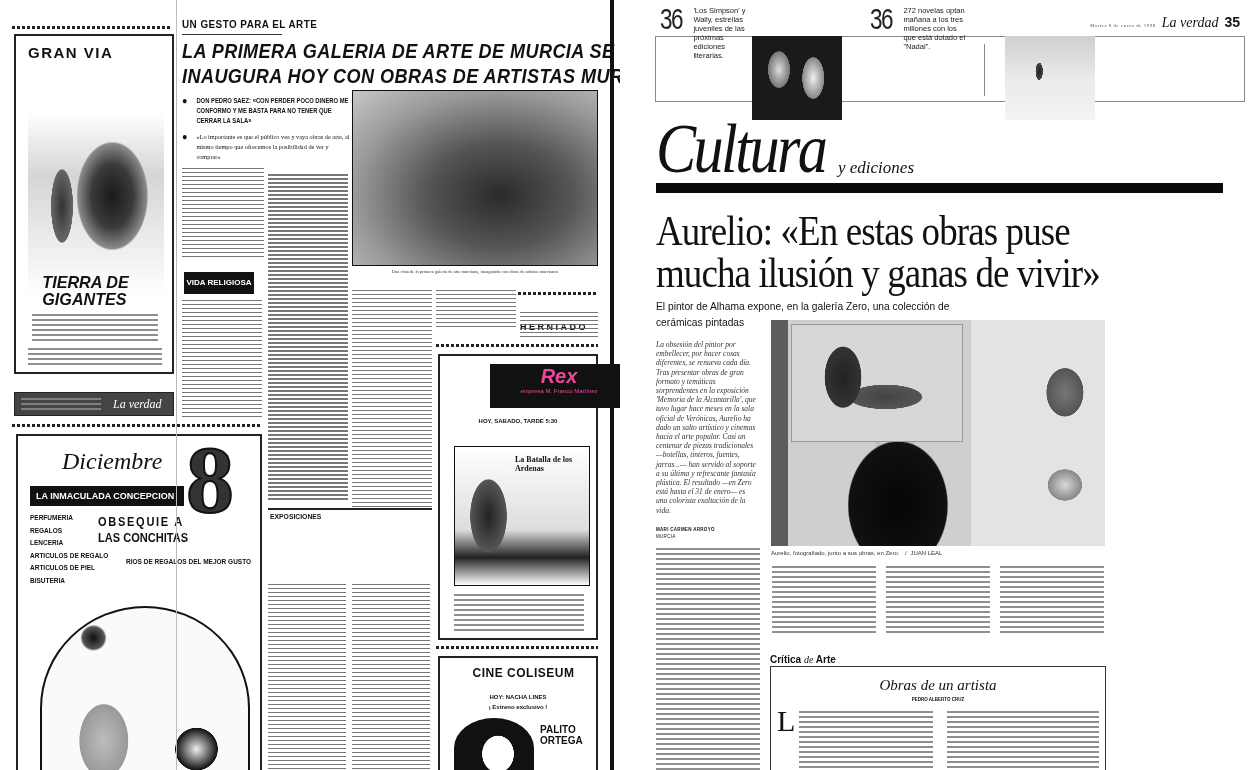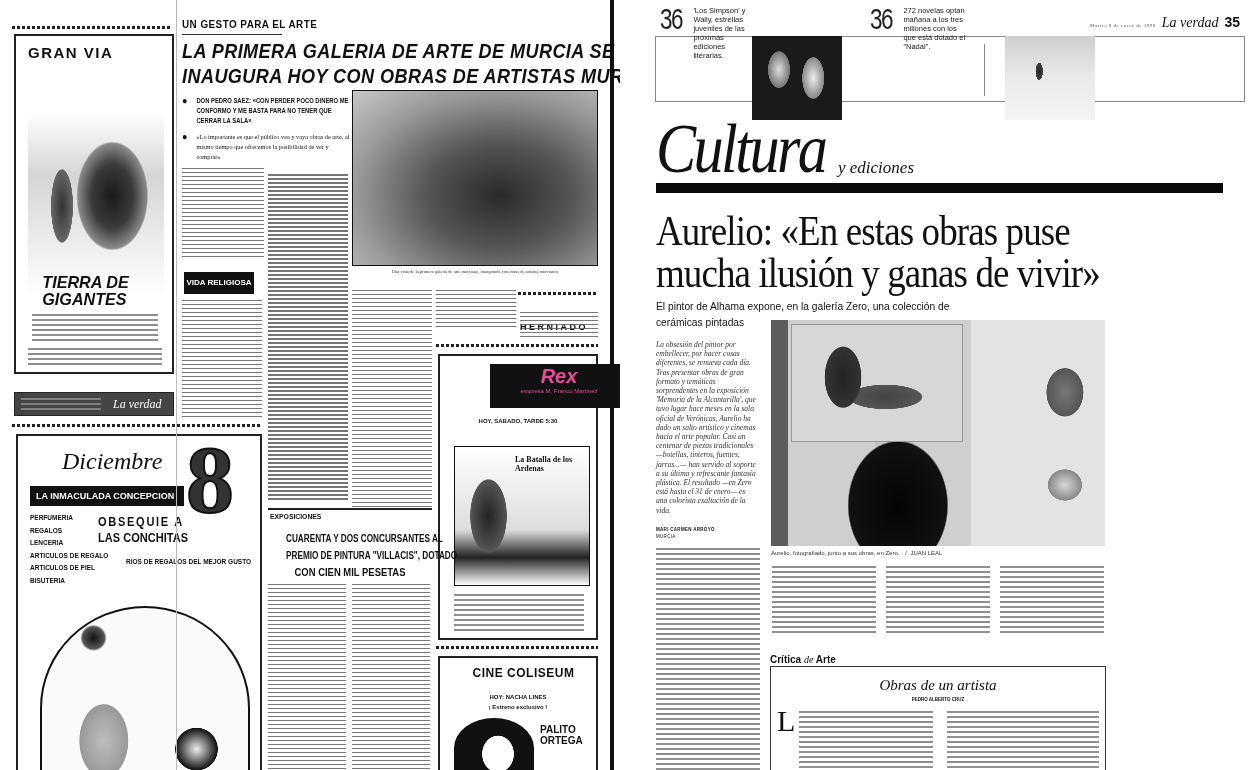--- a/index.html
+++ b/index.html
@@ -154,25 +154,20 @@
     <div style="position:absolute; left:14px; top:90px; width:136px; height:140px; border:1px solid #111; background: radial-gradient(ellipse 30px 60px at 25% 50%, #222 0%, #555 60%, transparent 62%), linear-gradient(180deg,#fff 0%, #ddd 60%, #222 80%, #fff 100%);">
       <div style="position:absolute; left:60px; top:8px; width:60px; font-size:8px; line-height:9px; font-weight:bold;">La Batalla de los Ardenas</div>
     </div>
     <div class="lines" style="position:absolute; left:14px; top:238px; width:130px; height:38px;"></div>
   </div>
 
   <div class="abs dash-rule" style="left:436px; top:646px; width:162px;"></div>
 
   <div class="abs" style="left:268px; top:508px; width:164px; height:1.5px; background:#222;"></div>
   <div class="abs" style="left:270px; top:512px; font-family:'Liberation Sans',sans-serif; font-size:8px; font-weight:bold; transform:scaleX(.85); transform-origin:left;">EXPOSICIONES</div>
-  <div class="abs" style="left:268px; top:530px; width:164px; font-family:'Liberation Sans',sans-serif; font-weight:bold; font-size:10.5px; line-height:17px; text-align:center;">
-    <div style="white-space:nowrap; transform:scaleX(.78);">CUARENTA Y DOS CONCURSANTES AL</div>
-    <div style="white-space:nowrap; transform:scaleX(.78);">PREMIO DE PINTURA "VILLACIS", DOTADO</div>
-    <div style="white-space:nowrap; transform:scaleX(.9);">CON CIEN MIL PESETAS</div>
-  </div>
   <div class="abs lines-dense" style="left:268px; top:584px; width:78px; height:186px;"></div>
   <div class="abs lines-dense" style="left:352px; top:584px; width:78px; height:186px;"></div>
 
   <div class="abs ad-box" style="left:438px; top:656px; width:160px; height:120px;">
     <div style="position:absolute; left:0; width:100%; top:8px; text-align:center; font-family:'Liberation Sans',sans-serif; font-weight:bold; font-size:12px; letter-spacing:.5px;padding-left:11px;">CINE COLISEUM</div>
     <div style="position:absolute; left:0; width:100%; top:36px; text-align:center; font-family:'Liberation Sans',sans-serif; font-size:6px; font-weight:bold;">HOY: NACHA LINES</div>
     <div style="position:absolute; left:0; width:100%; top:46px; text-align:center; font-family:'Liberation Sans',sans-serif; font-size:6px; font-weight:bold;">¡ Estreno exclusivo !</div>
     <div style="position:absolute; left:14px; top:60px; width:80px; height:60px; border-radius:50% 50% 0 0; background: radial-gradient(ellipse 26px 30px at 55% 60%, #fff 0%, #fff 60%, #111 62%);"></div>
     <div style="position:absolute; left:100px; top:66px; font-family:'Liberation Sans',sans-serif; font-weight:bold; font-size:10px; line-height:11px;">
       <div>PALITO</div>

